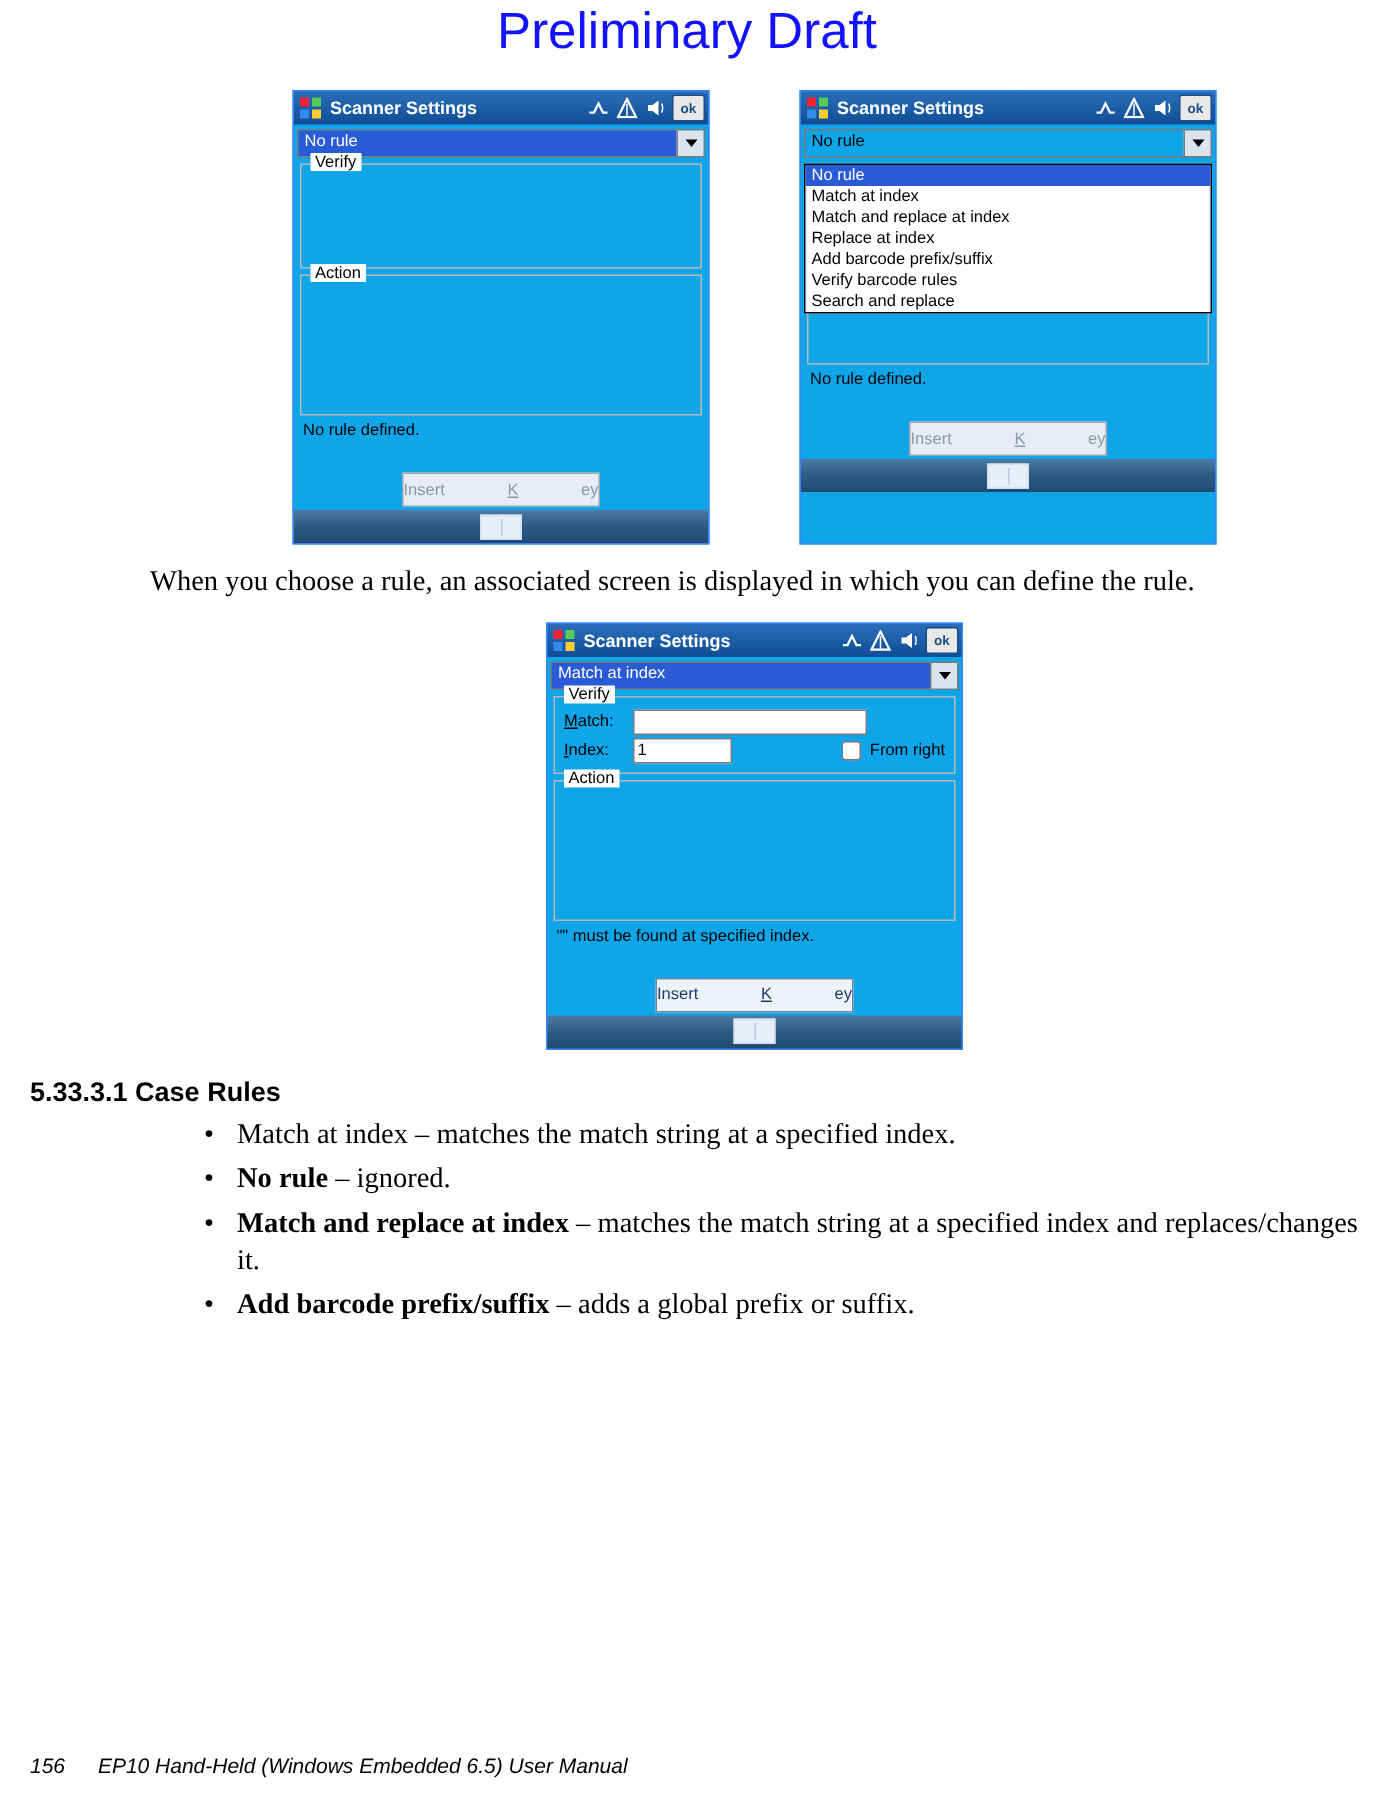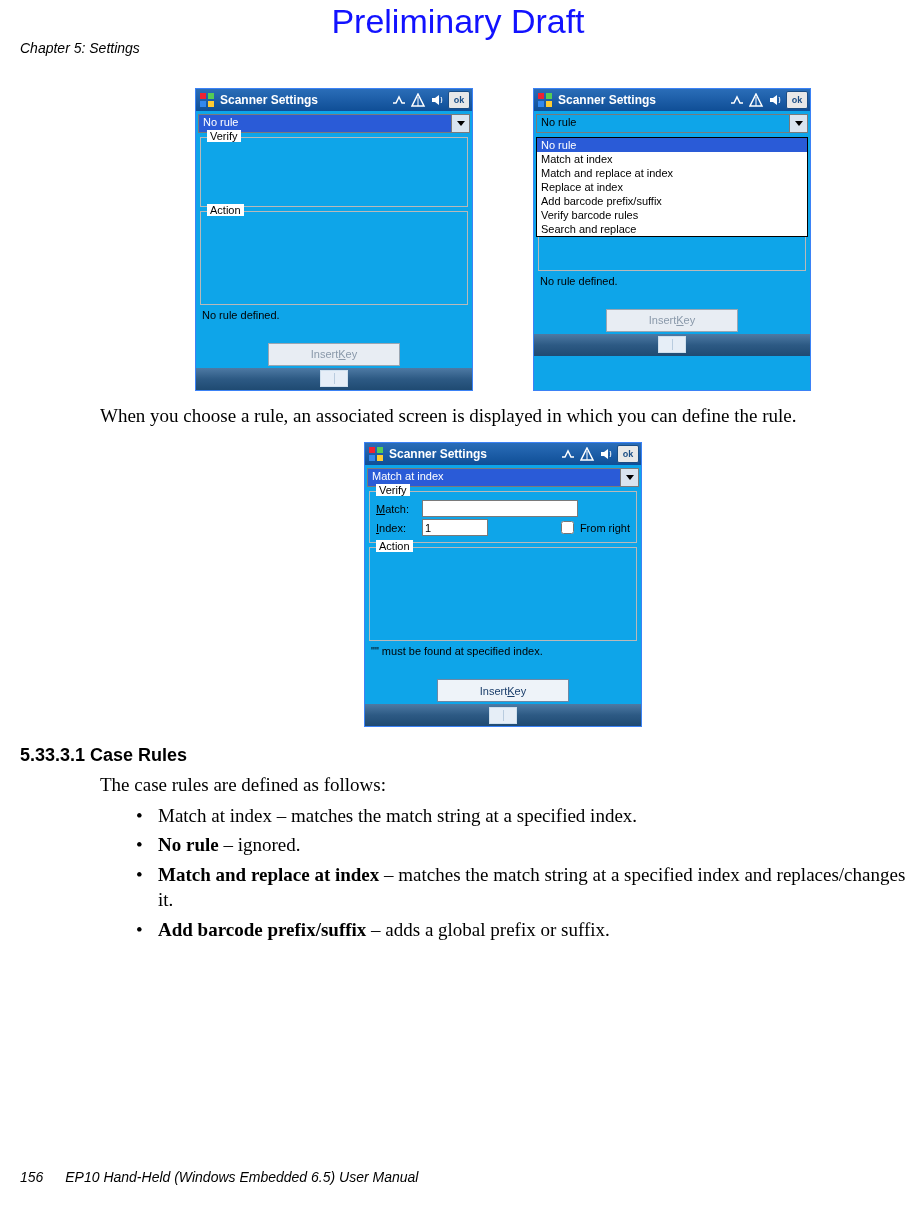--- a/index.html
+++ b/index.html
@@ -127,21 +127,21 @@
   .group.verify { height: 54px; }
   .group.verify.withfields { height: auto; padding:6px 6px 4px 6px; }
   .group.action { height: 78px; }
 
   .status { margin: 4px 6px; font-size:11px; min-height: 28px; }
 
   .btnrow { display:flex; justify-content:center; margin: 6px 0 2px 0; }
   .insertbtn {
     width: 130px; height: 21px; border:1px solid #9aa6b2;
     background:#e8edf3; color:#8a99aa; font-size:11px;
-    display:flex; align-items:center; justify-content:center;
+    display:flex; align-items:center; justify-content:space-between;
   }
   .insertbtn.enabled { color:#1a3d6a; border-color:#6d88a5; background:#eef3f9; }
   .under { text-decoration: underline; }
 
   .taskbar {
     height: 22px;
     background: linear-gradient(to bottom, #4e7aa4, #2d5a84 50%, #1f4a72);
     display:flex; align-items:center; justify-content:center;
   }
   .kbicon {
@@ -162,21 +162,20 @@
   .frow .shortin { width: 60px; text-align:left; }
   .frow input[type="checkbox"] { width:13px; height:13px; margin:0; }
 </style>
 </head>
 <body>
 
 <div class="page">
   <div class="watermark">Preliminary Draft</div>
 
   <div class="header">
-    <div>Chapter 5: Settings</div>
   </div>
 
   <div class="content">
 
     <div class="shots-row">
 
       <div class="device">
         <div class="titlebar">
           <span class="winlogo">
             <svg viewBox="0 0 16 16">
@@ -353,21 +352,20 @@
               <span>ey</span>
           </div>
         </div>
         <div class="taskbar">
           <span class="kbicon"></span>
         </div>
       </div>
     </div>
 
     <div class="section-heading">5.33.3.1 Case Rules</div>
-    <div class="body-text" style="margin-top:4px; margin-bottom:2px;">The case rules are defined as follows:</div>
 
     <ul class="rules">
       <li><span>Match at index – matches the match string at a specified index.</span></li>
       <li><b>No rule</b><span> – ignored.</span></li>
       <li><b>Match and replace at index</b><span> – matches the match string at a specified index and replaces/changes it.</span></li>
       <li><b>Add barcode prefix/suffix</b><span> – adds a global prefix or suffix.</span></li>
     </ul>
   </div>
 
   <div class="footer">

